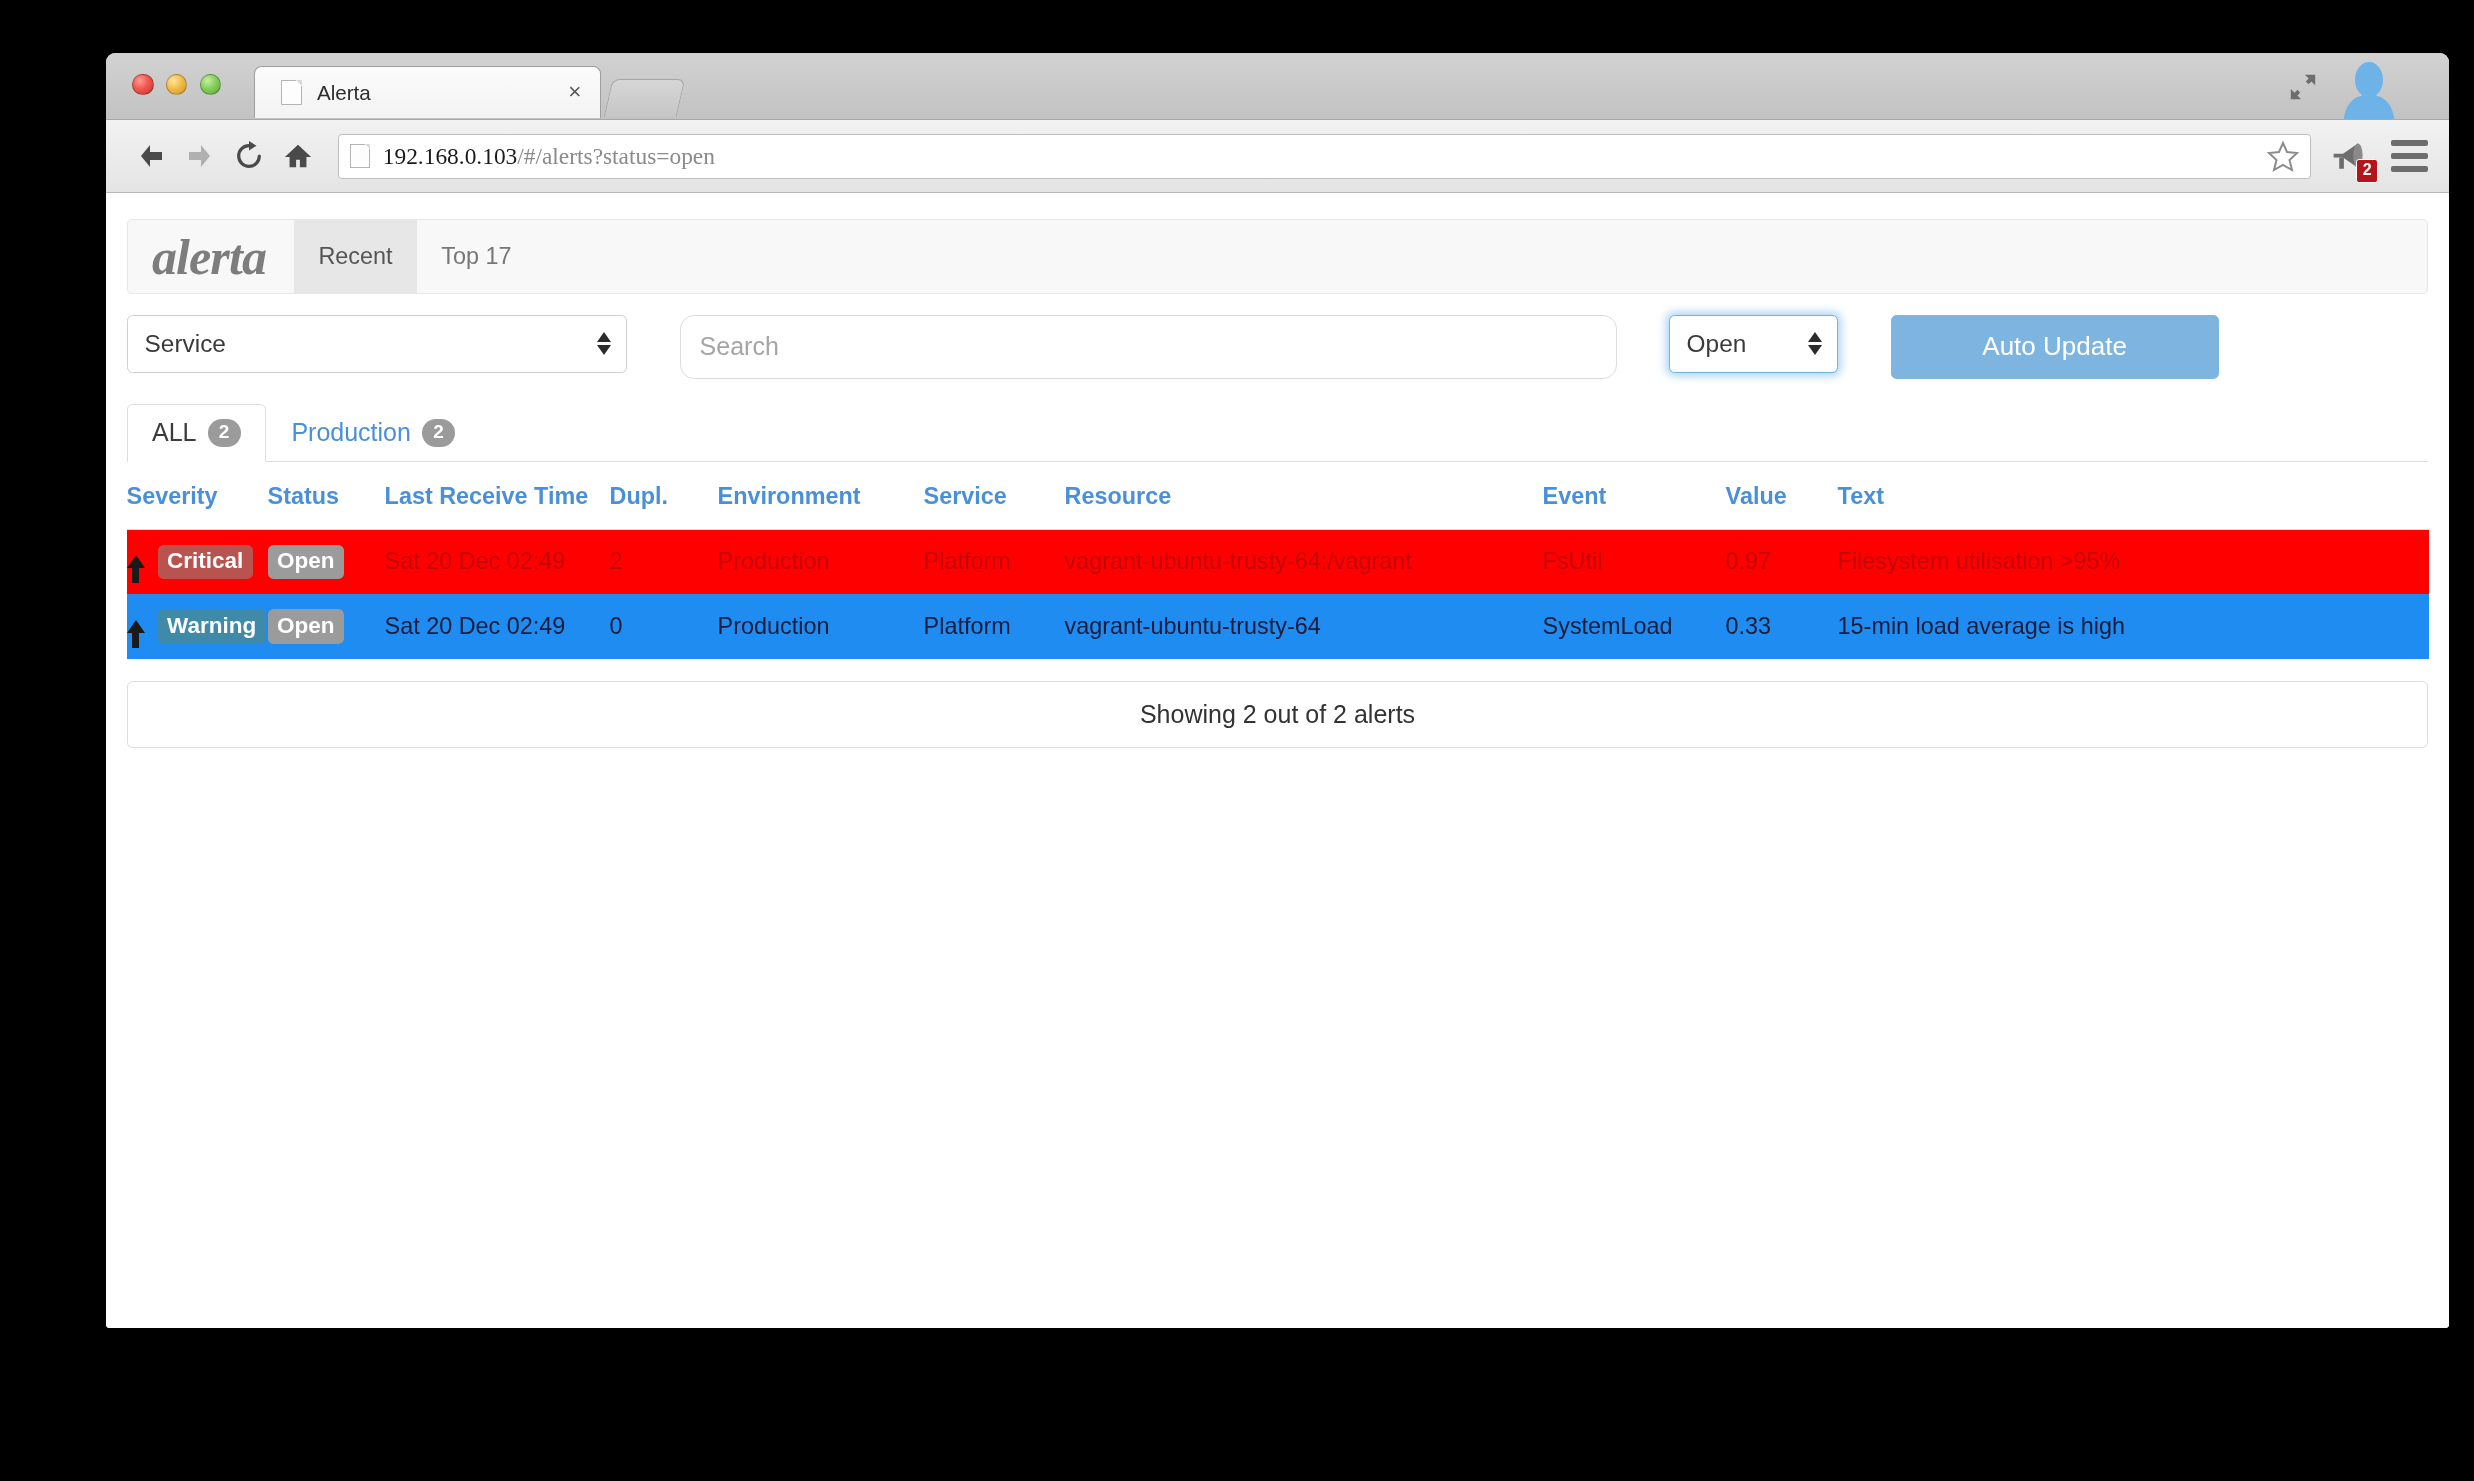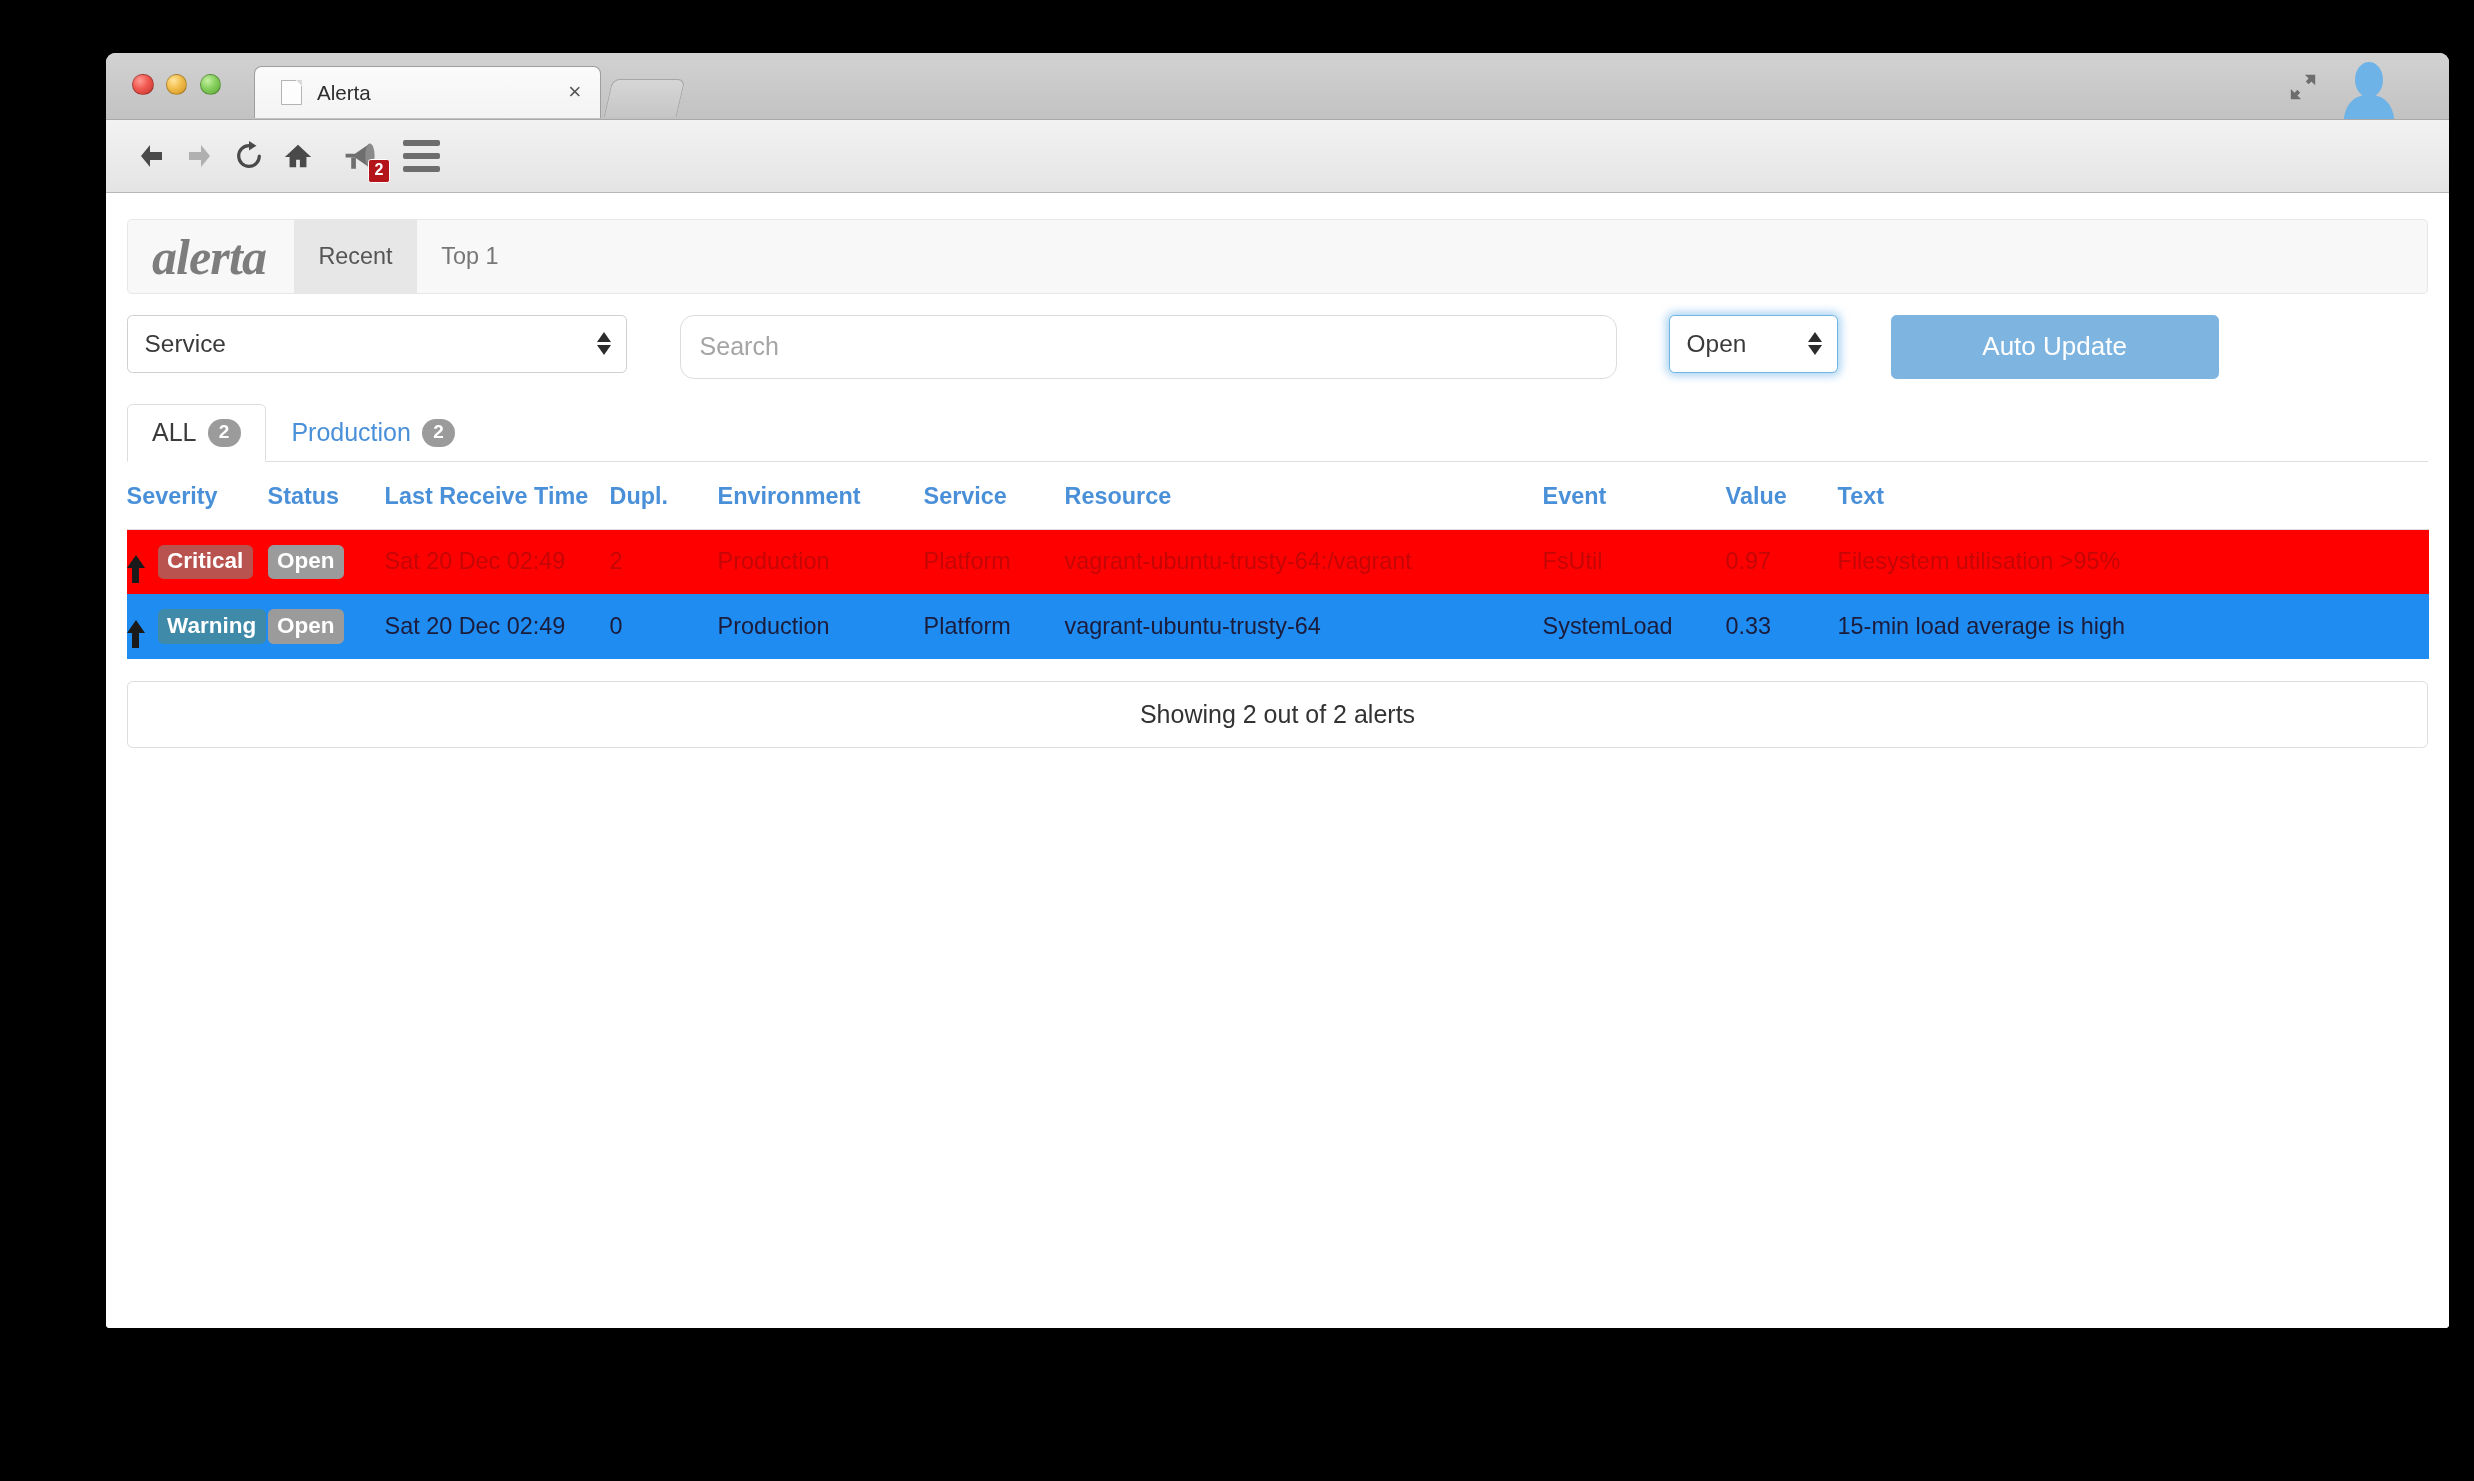--- a/index.html
+++ b/index.html
@@ -553,20 +553,30 @@
         <path d="M16 5 a11 11 0 1 0 11 11" stroke="#4a4a4a" stroke-width="3.4" fill="none" stroke-linecap="round"></path>
         <path d="M16 0 L16 10 L24 5 Z" fill="#4a4a4a"></path>
       </svg>
     </div>
     <div class="nav-btn">
       <svg viewBox="0 0 32 32" width="30" height="30">
         <path d="M16 4 L30 17 H25 V28 H18 V20 H14 V28 H7 V17 H2 Z" fill="#4a4a4a"></path>
       </svg>
     </div>
 
+    <div class="omnibox">
+      <div class="omni-favicon"></div>
+      <div class="omni-url"><span class="host">192.168.0.103</span><span>/#/alerts?status=open</span></div>
+      <div style="flex:1 1 auto"></div>
+      <div class="omni-star">
+        <svg viewBox="0 0 32 32" width="32" height="32">
+          <path d="M16 3 L20 12 L30 13 L22.5 20 L25 30 L16 25 L7 30 L9.5 20 L2 13 L12 12 Z" fill="none" stroke="#8c8c8c" stroke-width="2"></path>
+        </svg>
+      </div>
+    </div>
 
     <div class="toolbar-right">
       <div class="megaphone-wrap">
         <svg viewBox="0 0 46 46" width="43" height="43">
           <path d="M6 20 L16 20 L32 9 L32 35 L16 24 L6 24 Z" fill="#6e6e6e"></path>
           <path d="M12 24 L12 36 L17 36 L17 24 Z" fill="#6e6e6e"></path>
           <ellipse cx="32" cy="22" rx="5" ry="13" fill="#8a8a8a"></ellipse>
         </svg>
         <div class="badge-count">2</div>
       </div>
@@ -582,21 +592,21 @@
 
     <div class="alerta-nav">
       <div class="brand">
         <span class="brand-text">alerta</span>
       </div>
       <div class="nav-items">
         <div class="nav-item active">
           <span>Recent</span>
         </div>
         <div class="nav-item">
-          <span>Top 1</span>
+          <span>Top 17</span>
         </div>
       </div>
     </div>
 
     <div class="filter-row">
       <div class="select-service">
         <span>Service</span>
         <span class="spin-arrows">
           <i class="spin-up"></i>
             <i class="spin-down"></i>

